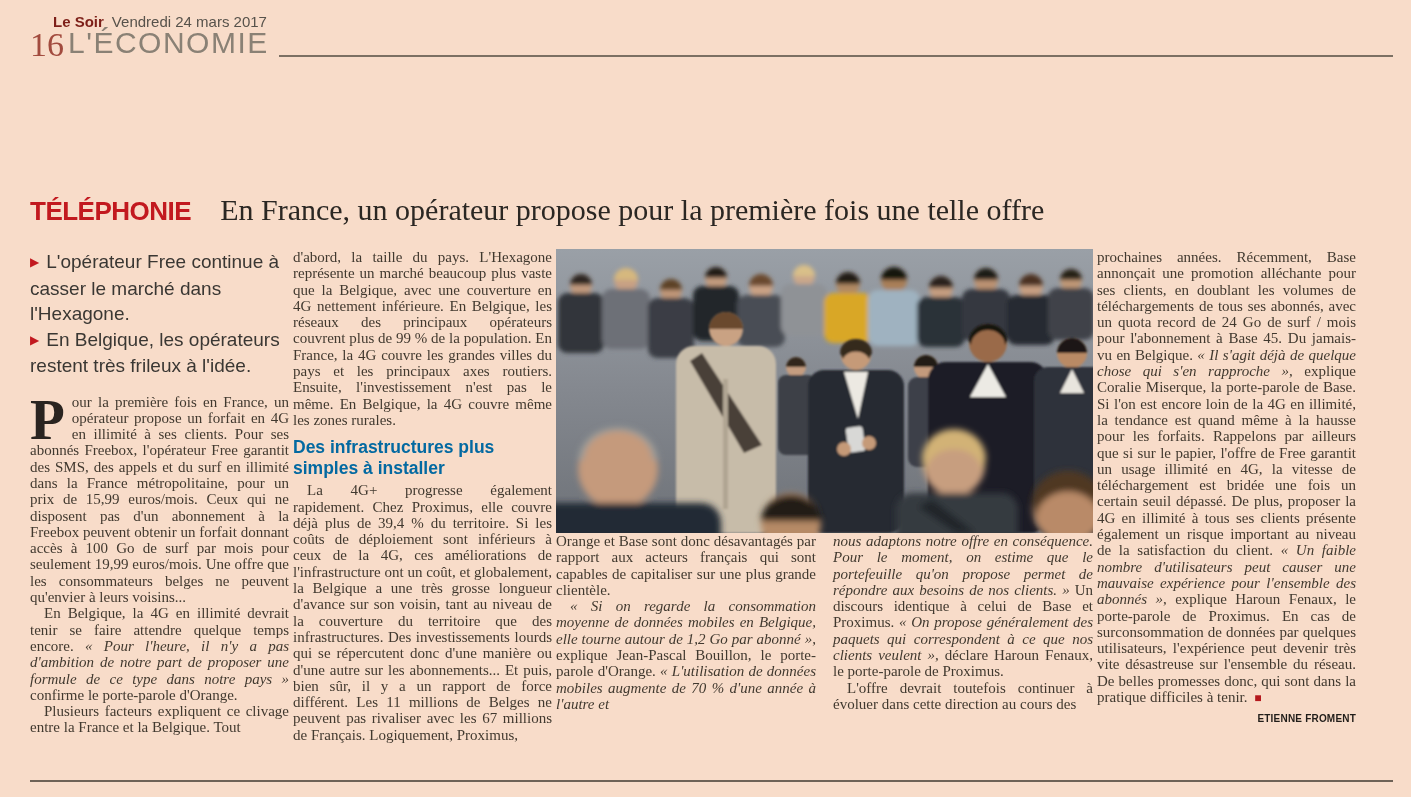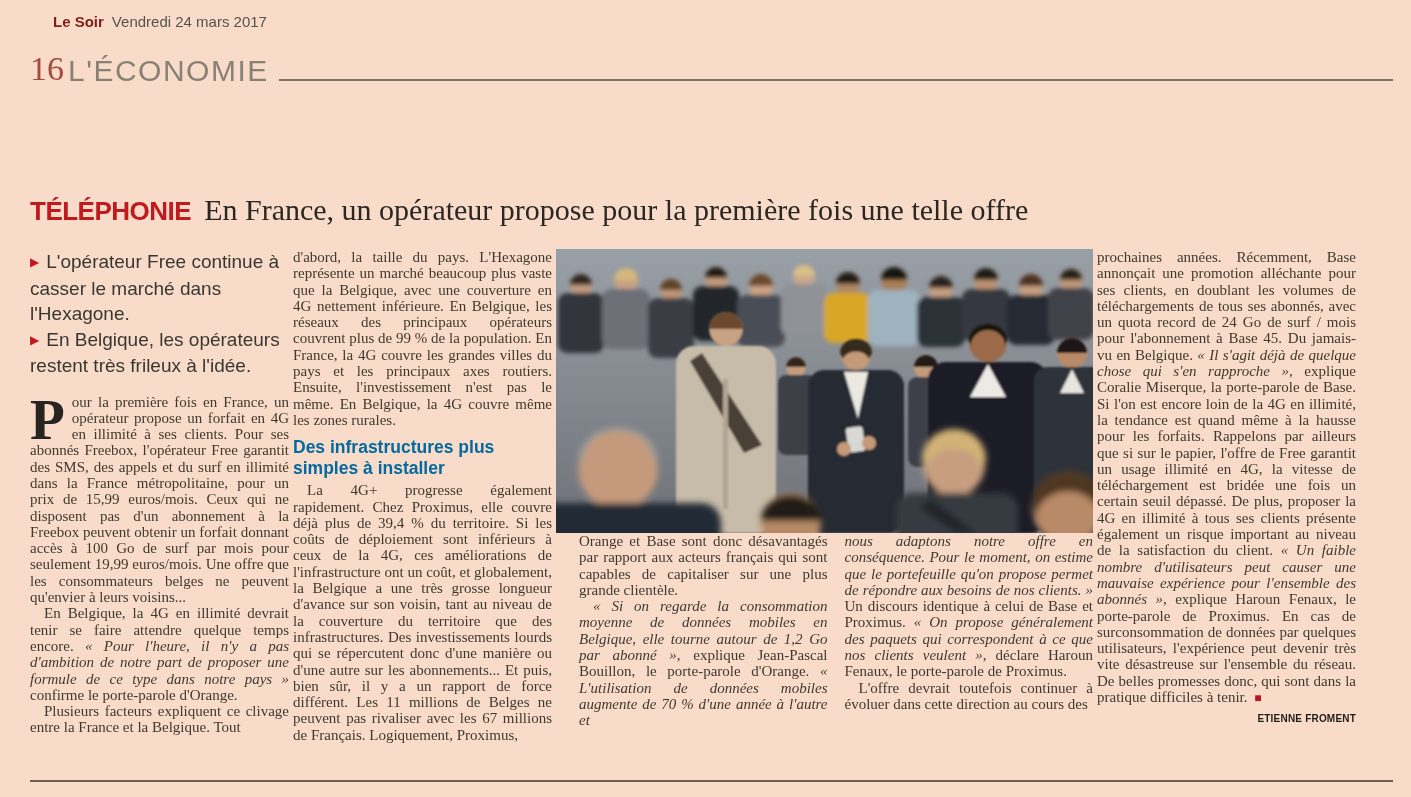--- a/index.html
+++ b/index.html
@@ -8,39 +8,39 @@
     position:relative; width:1411px; height:797px; overflow:hidden;
     background:#f8dcc9;
     font-family:"Liberation Serif", serif;
   }
   
   .masthead { position:absolute; left:30px; top:13px; display:flex; gap:8px; align-items:baseline;
               font-family:"Liberation Sans", sans-serif;margin-left:23px; }
   .brand { font-weight:bold; font-size:15px; color:#7d1f18; }
   .issue-date { font-size:15px; color:#57524b; }
   
-  .section-row { position:absolute; left:30px; top:50px; width:1365px; display:flex; align-items:flex-end; }
+  .section-row { position:absolute; left:30px; top:26px; width:1365px; display:flex; align-items:flex-start; }
   .page-num { font-family:"Liberation Serif", serif; font-size:34px; color:#a24b3e; }
   .section-name { font-family:"Liberation Sans", sans-serif; font-size:30px; color:#8a8175;
                   letter-spacing:1.5px; margin-left:4px; font-weight:400; }
   .section-rule { flex:1; height:2px; background:#7c7063; align-self:flex-end; margin:0 2px 7px 10px; }
   
   .headline { position:absolute; left:28px; top:86px; width:1360px; white-space:nowrap;
               font-family:"Liberation Serif", serif; font-weight:700; font-size:66px;
               letter-spacing:-1px; color:#211d1a; }
   
-  .kicker { position:absolute; left:30px; top:193px; display:flex; align-items:baseline; gap:13px; }
+  .kicker { position:absolute; left:30px; top:193px; display:flex; align-items:baseline; gap:29px; }
   .kicker-label { font-family:"Liberation Sans", sans-serif; font-weight:700; font-size:26px;
                   color:#c2191f; letter-spacing:-0.5px; }
   .kicker-sub { font-family:"Liberation Serif", serif; font-size:30px; color:#2b2723; }
   
   .content { position:absolute; left:30px; top:249px; width:1366px; display:flex; gap:4px; }
   .textcol { width:259px; }
   .center { width:537px; }
-  .center-cols { display:flex; gap:17px;margin-left:23px; }
+  .center-cols { display:flex; gap:17px; }
   .center-cols .inner { width:260px; }
   
   .para { font-size:15px; line-height:16.3px; text-align:justify; color:#41392f;
           font-family:"Liberation Serif", serif; }
   .para + .para { text-indent:14px; }
   .para.has-drop { text-indent:0; }
   .para.bullet { font-family:"Liberation Sans", sans-serif; font-size:19px; line-height:25.5px;
                  color:#3a3733; text-align:left; text-indent:0; }
   .para.bullet .arrow { color:#c2191f; font-size:12px; margin-right:7px; vertical-align:2px; }
   .para.bullet + .para.has-drop { margin-top:15px; }

